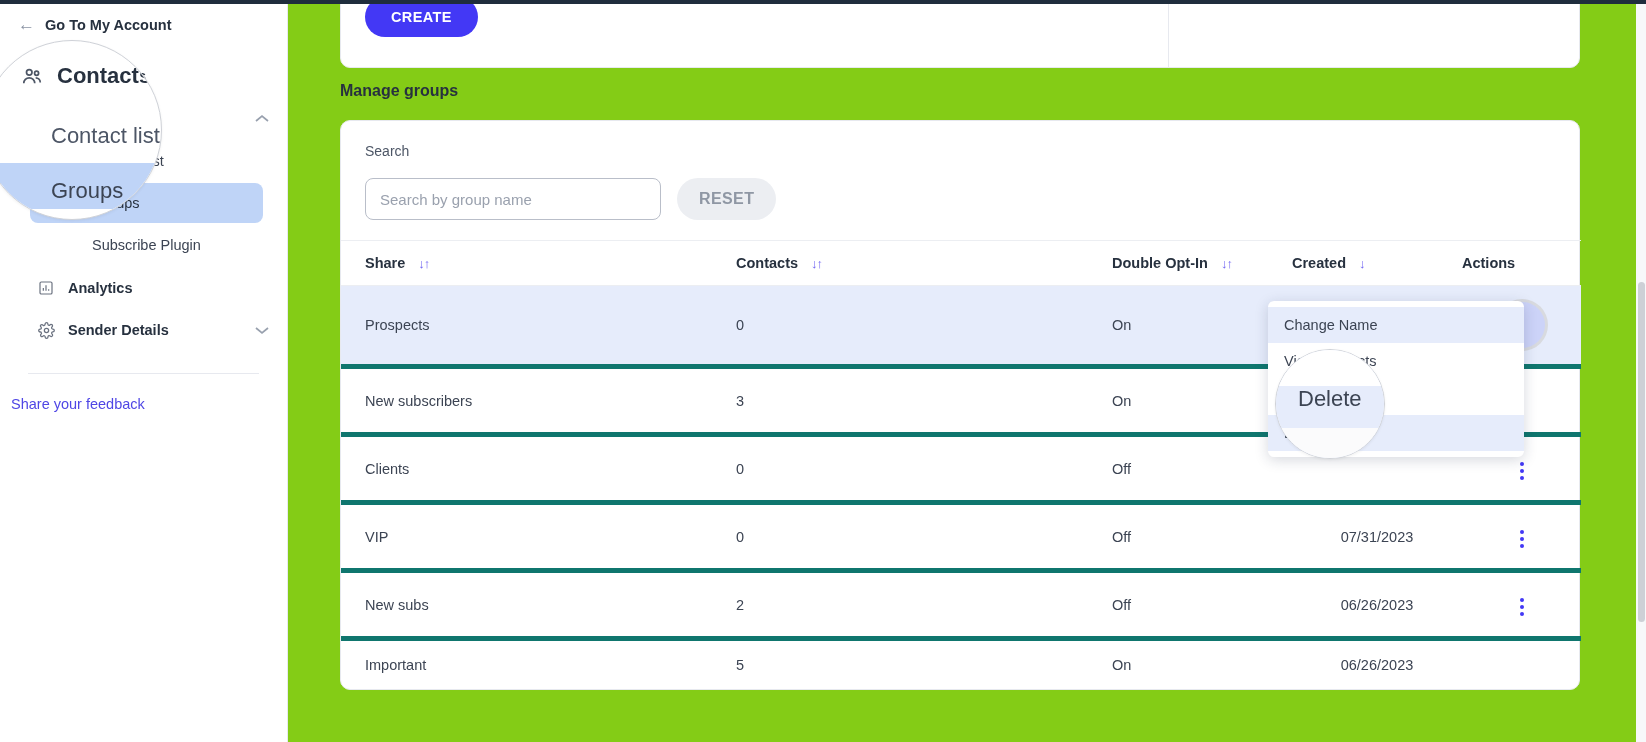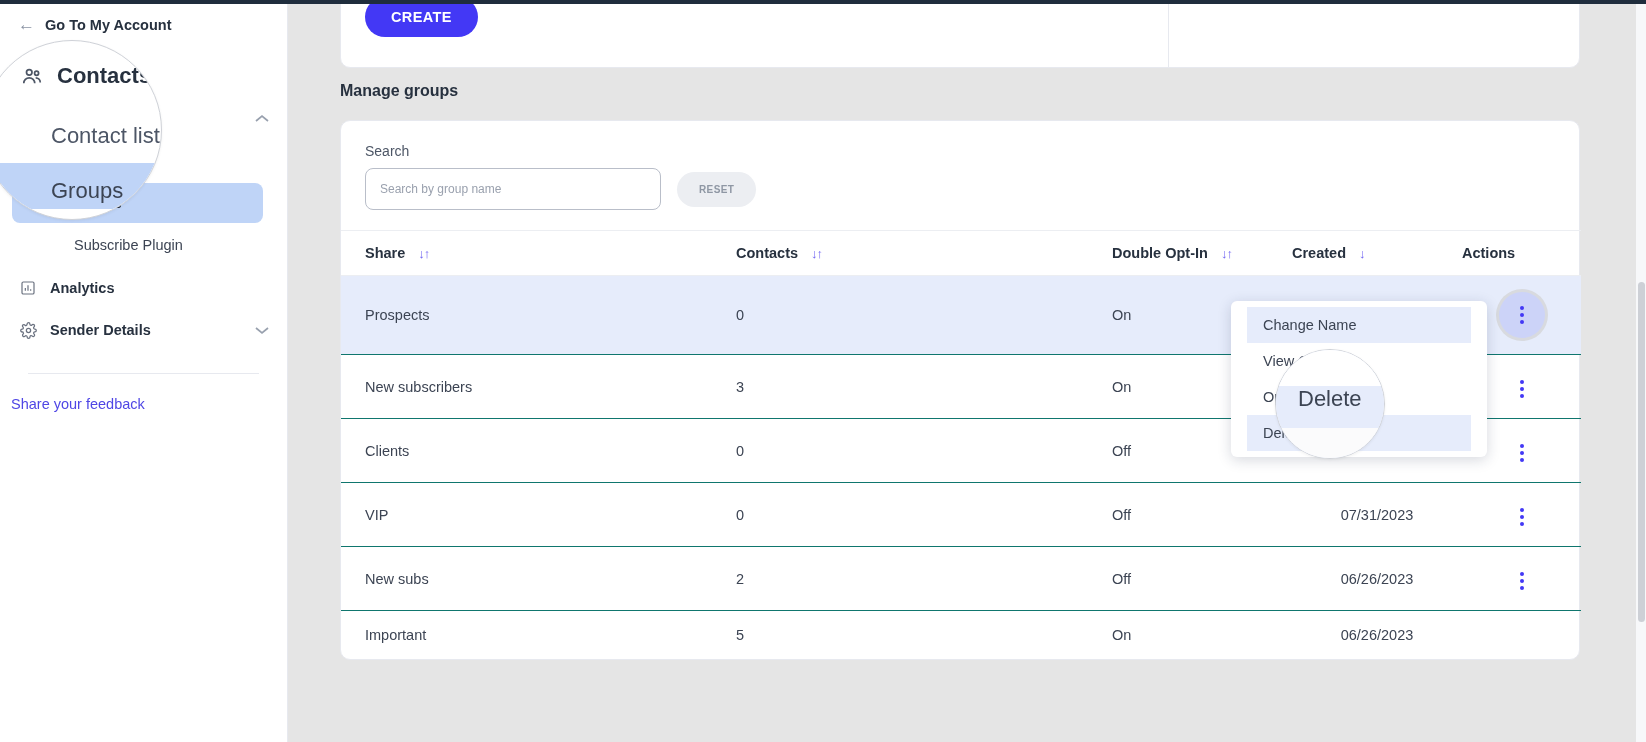--- a/index.html
+++ b/index.html
@@ -27,21 +27,21 @@
     padding-top: 8px;
   }
   .go-back {
     display: flex; align-items: center; gap: 10px;
     padding: 8px 0 8px 18px;
     font-size: 14.5px; font-weight: bold; color: #27313f;
     cursor: pointer;
   }
   .go-back .arrow { color: #8a93a3; font-size: 17px; line-height: 1; }
 
-  .nav { margin-top: 14px; }
+  .nav { margin-top: 14px; margin-left: 18px; }
   .nav-item {
     display: flex; align-items: center;
     height: 42px;
     padding-left: 18px; padding-right: 18px;
     font-size: 14.5px; font-weight: bold; color: #27313f;
     cursor: pointer;
     position: relative;
   }
   .nav-item .ic {
     width: 20px; flex: 0 0 20px; margin-right: 12px;
@@ -65,21 +65,21 @@
     height: 1px; background: #e7e9ef; margin: 22px 28px 0 28px;
   }
   .feedback {
     margin-top: 22px; padding-left: 11px;
     font-size: 14.5px; color: #4f46e5; cursor: pointer;
   }
 
   
   .main {
     flex: 1 1 auto; position: relative; height: 742px;
-    background: #e5e5e5;
+    background: #84cc16;
     overflow: hidden;
   }
 
   .create-card {
     position: absolute; left: 52px; top: -52px;
     width: 1240px; height: 120px;
     background: #ffffff;
     border: 1px solid #e7e9ef;
     border-radius: 10px;
     display: flex; align-items: flex-end;
@@ -103,49 +103,49 @@
 
   .table-card {
     position: absolute; left: 52px; top: 120px;
     width: 1240px;
     background: #ffffff;
     border: 1px solid #e7e9ef;
     border-radius: 10px;
     overflow: visible;
   }
   .search-area { padding: 22px 24px 20px 24px; }
-  .search-label { font-size: 14px; color: #4d5666; margin-bottom: 9px; }
+  .search-label { font-size: 14px; color: #4d5666; margin-bottom: 19px; }
   .search-row { display: flex; align-items: center; gap: 16px; }
   .search-input {
     width: 296px; height: 42px;
     border: 1px solid #b9bec9; border-radius: 8px;
-    padding: 0 14px; font-size: 12px; color: #27313f;
+    padding: 0 14px; font-size: 15px; color: #27313f;
     font-family: inherit; outline: none; background: #fff;
   }
   .search-input::placeholder { color: #9aa1ae; }
   .btn-reset {
     background: #eceef2; color: #8f97a4;
-    font-size: 10px; font-weight: bold; letter-spacing: .4px;
+    font-size: 16px; font-weight: bold; letter-spacing: .4px;
     border: none; border-radius: 22px;
     padding: 12px 22px; cursor: pointer;
   }
 
   table.groups { width: 100%; border-collapse: collapse; table-layout: fixed; }
   table.groups th {
     text-align: left;
     font-size: 14.5px; font-weight: bold; color: #27313f;
     padding: 14px 0;
     border-top: 1px solid #eceef2;
     border-bottom: 1px solid #eceef2;
     white-space: nowrap;
   }
   table.groups td {
     font-size: 14.5px; color: #3c4453;
     padding: 16px 0;
-    border-bottom: 1px solid #0f766e;
+    border-bottom: 5px solid #0f766e;
     white-space: nowrap;
   }
   table.groups tr:last-child td { border-bottom: none; }
   .col-name   { width: 395px; padding-left: 24px !important; }
   .col-ctc    { width: 376px; }
   .col-opt    { width: 180px; margin-left: 41px; }
   .col-cre    { width: 170px; text-align: center; margin-left: 11px; }
   .col-act    { width: 119px; text-align: center; }
   tr.row-selected td { background: #e6ecfb; }
   .sort { margin-left: 9px; color: #6f63f2; font-size: 13px; letter-spacing: -1px; }
@@ -158,26 +158,26 @@
   .kebab i { width: 4px; height: 4px; border-radius: 50%; background: #4338f5; display: block; }
   .kebab-wrap {
     display: inline-flex; align-items: center; justify-content: center;
     width: 46px; height: 46px; border-radius: 50%;
   }
   .kebab-wrap.open { background: #ccd3f8; box-shadow: 0 0 0 3px #d8dadf; }
 
   
   .menu {
     position: absolute;
-    left: 890px; top: 180px;
+    left: 927px; top: 180px;
     width: 256px;
     background: #ffffff;
     border-radius: 6px;
     box-shadow: 0 3px 14px rgba(30,40,70,.18);
-    padding: 6px 16px;
+    padding: 6px 0;
     z-index: 40;
   }
   .menu-item {
     padding: 10px 16px;
     font-size: 14.5px; color: #3c4453; cursor: pointer;
   }
   .menu-item.hl { background: #e6ecfb; }
 
   
   .lens {

